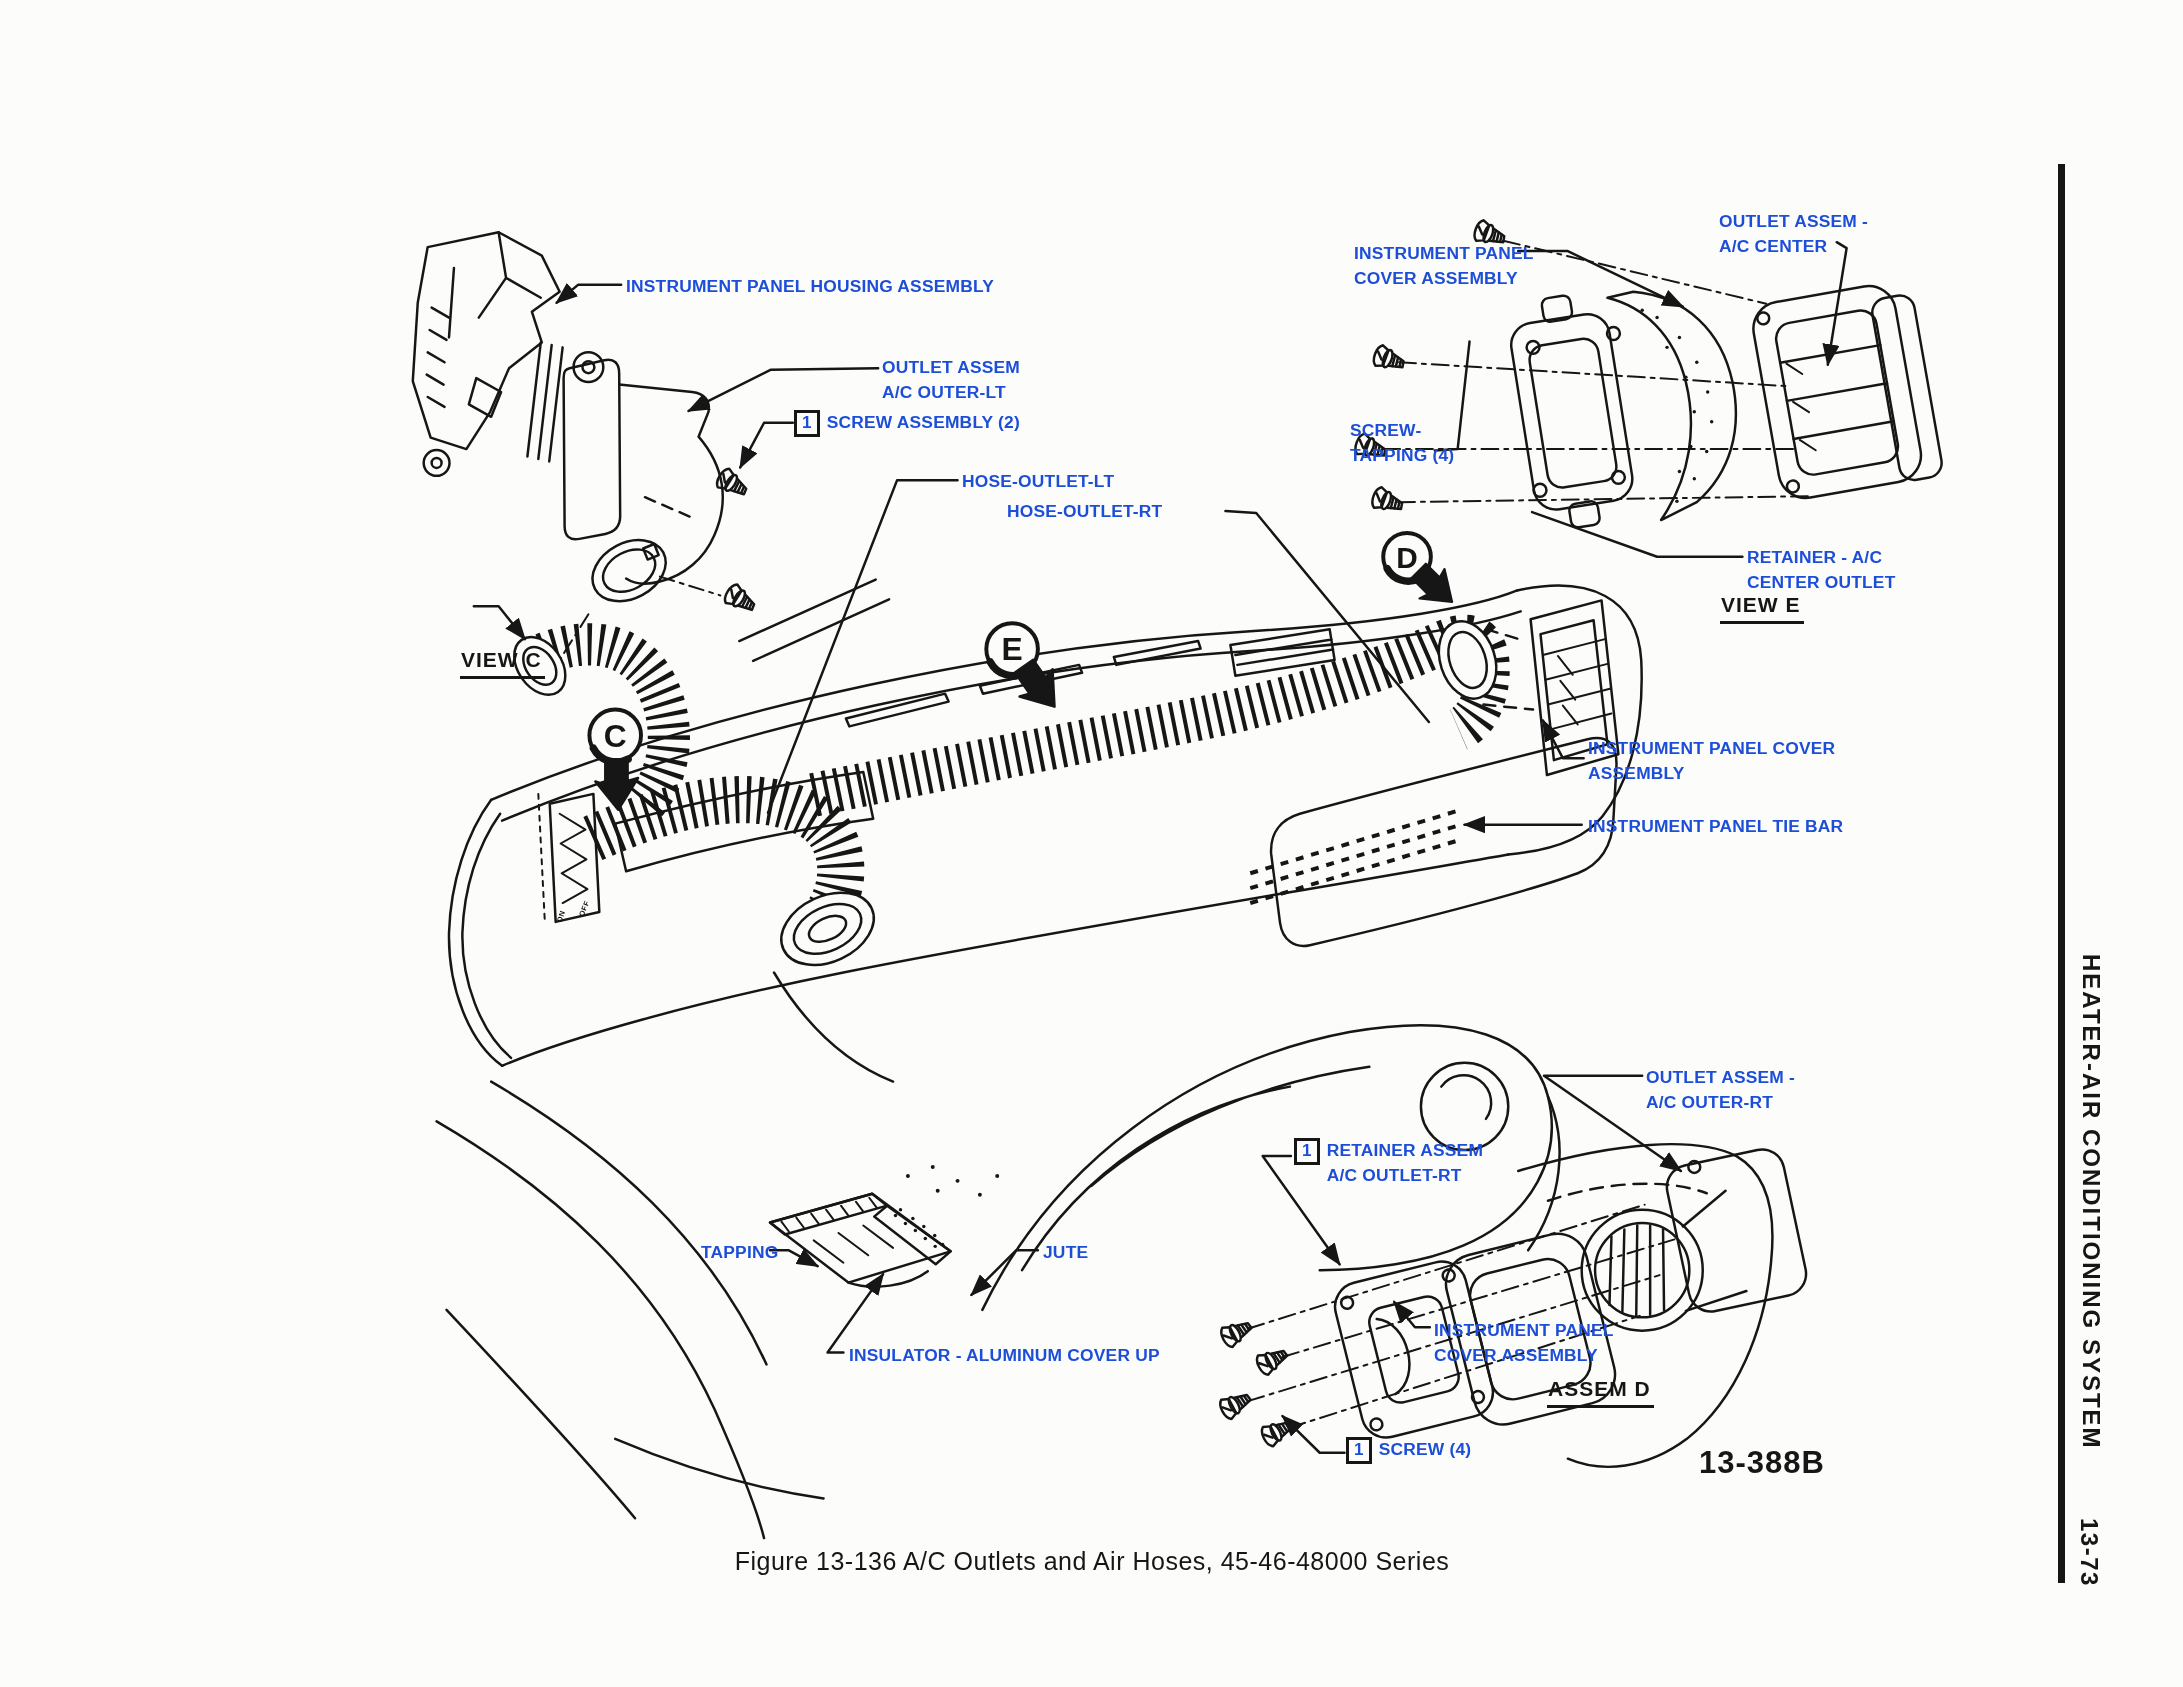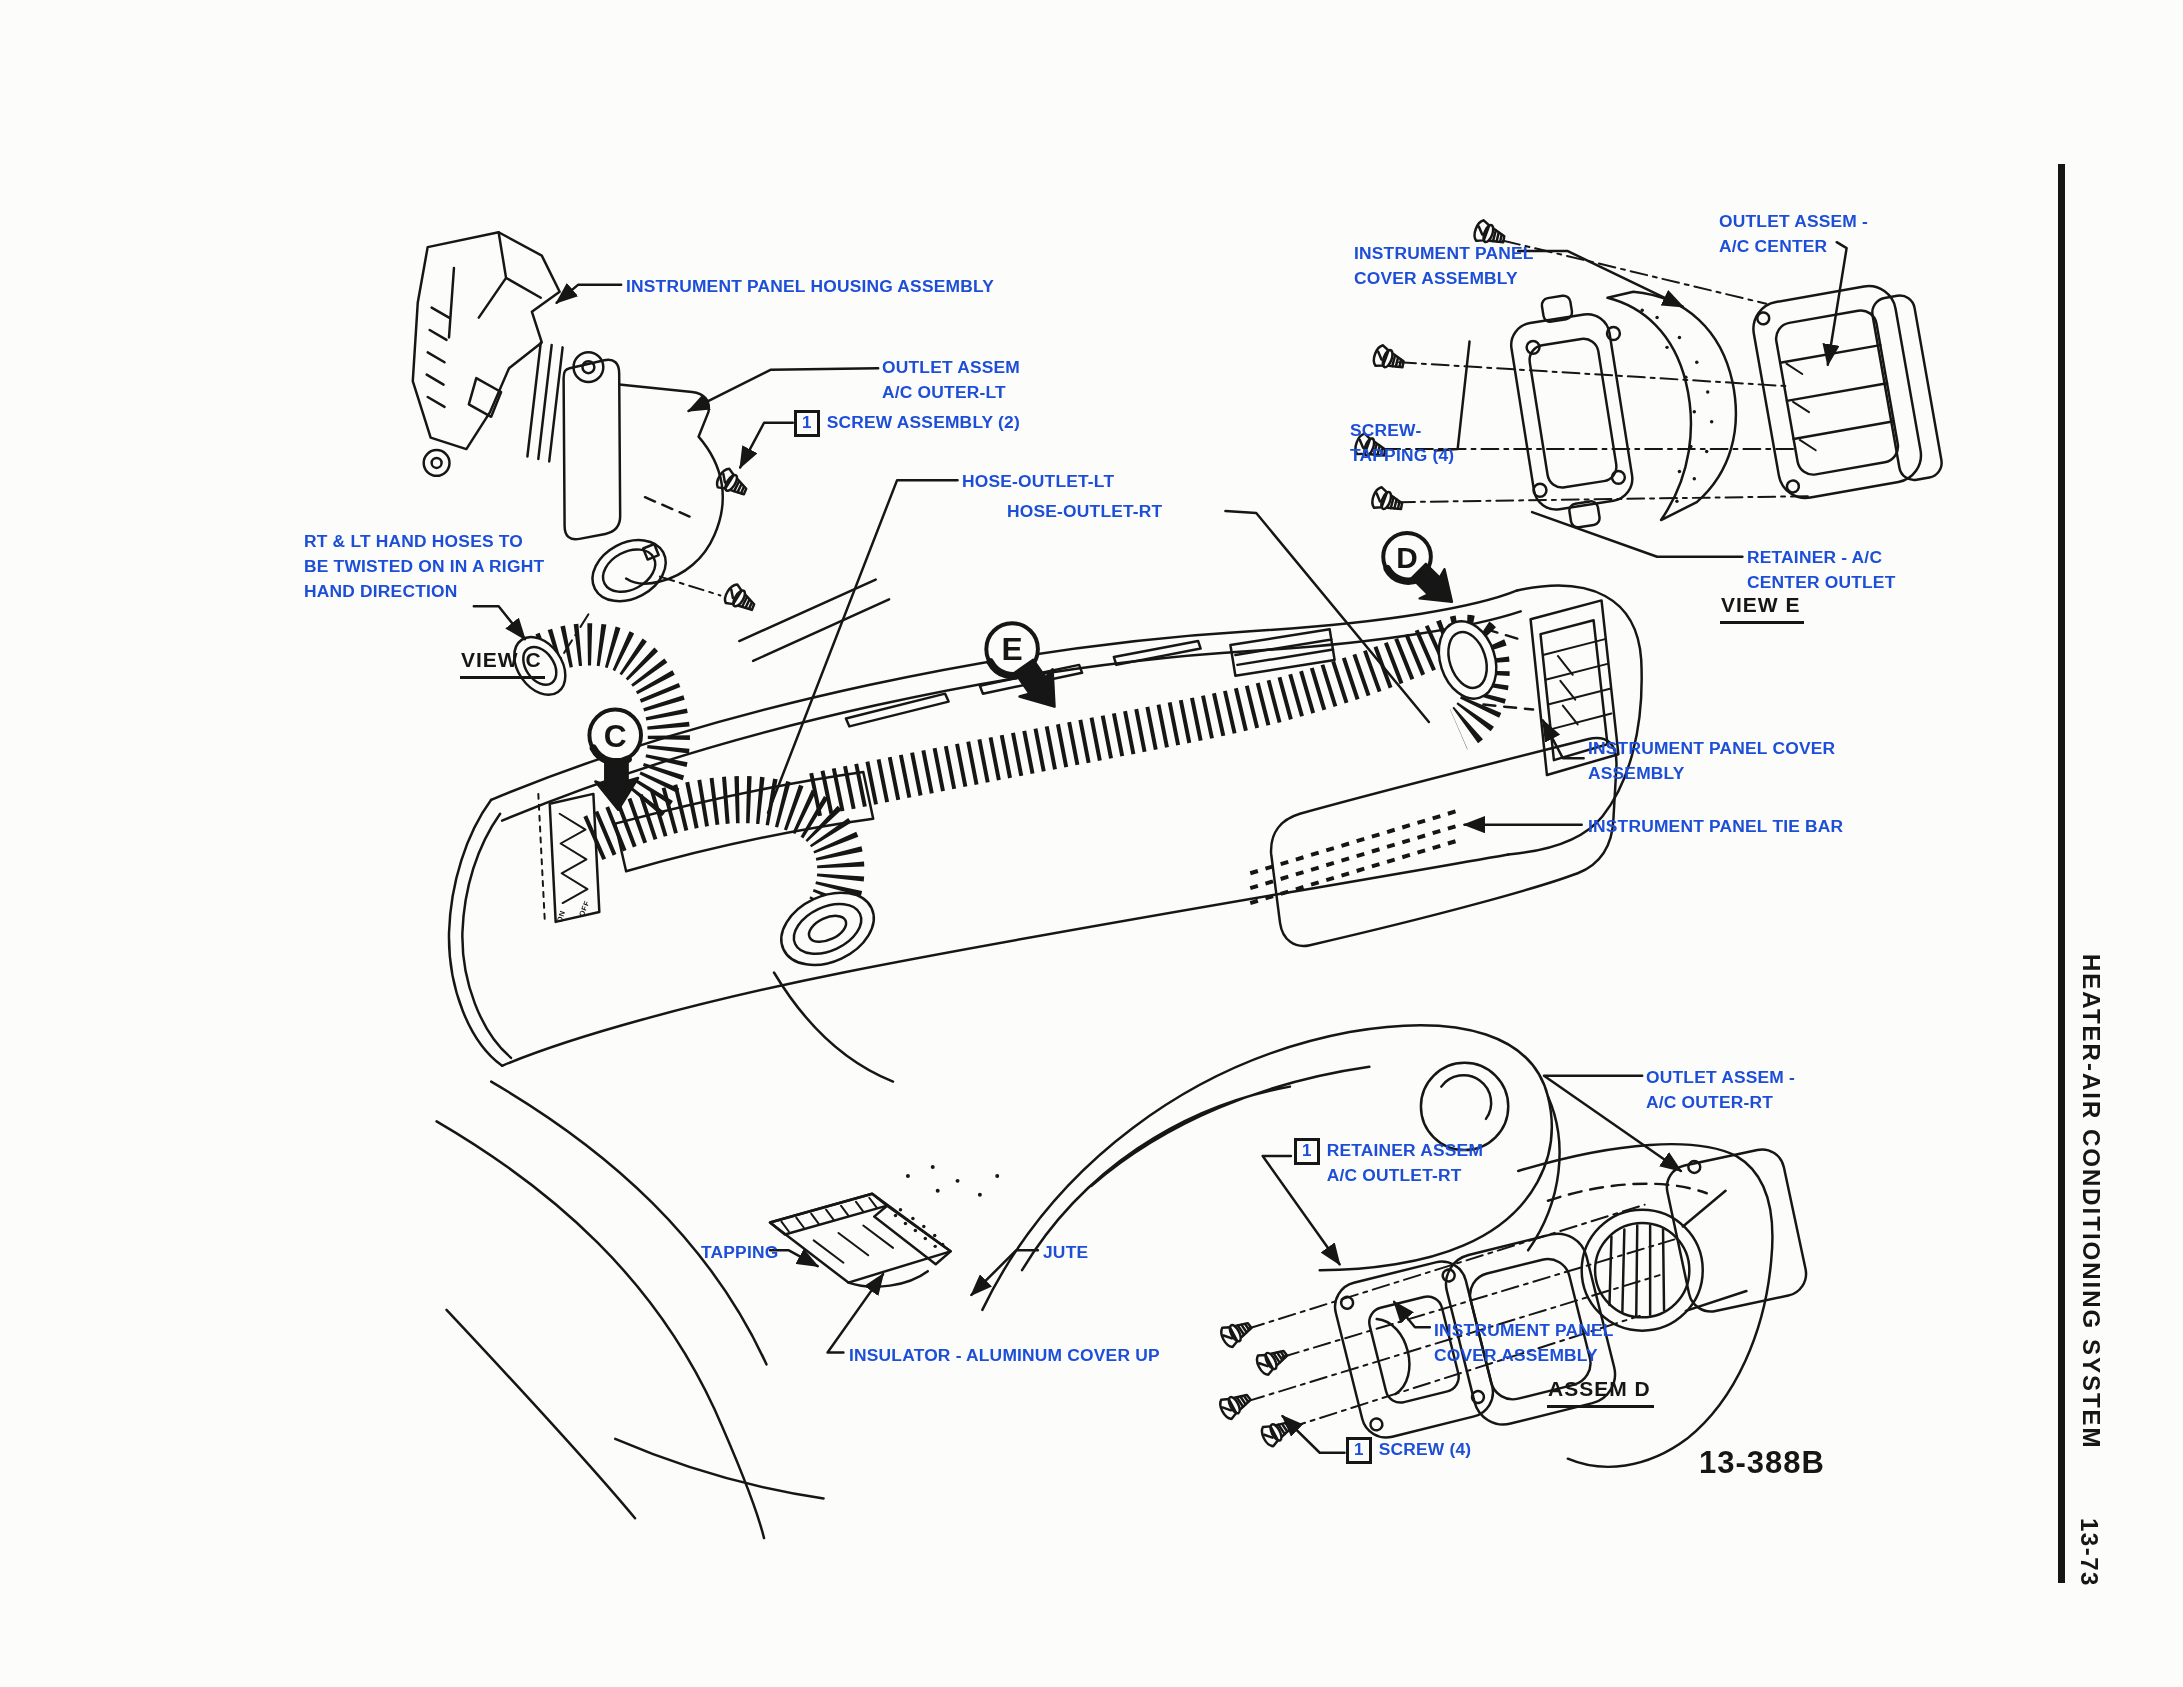--- a/index.html
+++ b/index.html
@@ -283,23 +283,20 @@
 
   <div class="callout" style="left:626px;top:274px;">INSTRUMENT PANEL HOUSING ASSEMBLY</div>
   <div class="callout" style="left:882px;top:355px;">OUTLET ASSEM
 A/C OUTER-LT</div>
 
   <div class="callout ref-row" style="left:794px;top:410px;">
     <span class="refbox">1</span>
     <span>SCREW ASSEMBLY (2)</span>
   </div>
 
-  <div class="callout" style="left:304px;top:529px;">RT &amp; LT HAND HOSES TO
-BE TWISTED ON IN A RIGHT
-HAND DIRECTION</div>
   <div class="viewlab" style="left:460px;top:648px;">VIEW C</div>
 
   <div class="callout" style="left:962px;top:469px;">HOSE-OUTLET-LT</div>
   <div class="callout" style="left:1007px;top:499px;">HOSE-OUTLET-RT</div>
 
   <div class="callout" style="left:1354px;top:241px;">INSTRUMENT PANEL
 COVER ASSEMBLY</div>
   <div class="callout" style="left:1719px;top:209px;">OUTLET ASSEM -
 A/C CENTER</div>
   <div class="callout" style="left:1314px;top:418px;margin-left:36px;">SCREW-
@@ -331,19 +328,20 @@
   </div>
 
   <div class="callout" style="left:701px;top:1240px;">TAPPING</div>
   <div class="callout" style="left:1043px;top:1240px;">JUTE</div>
   <div class="callout" style="left:849px;top:1343px;">INSULATOR - ALUMINUM COVER UP</div>
 
   <div class="decal" style="left:555px;top:912px;transform:rotate(-72deg);">ON</div>
   <div class="decal" style="left:576px;top:904px;transform:rotate(-68deg);">OFF</div>
 
   <div class="figcode" style="left:1699px;top:1445px;">13-388B</div>
+  <div class="caption">Figure 13-136 A/C Outlets and Air Hoses, 45-46-48000 Series</div>
 
   <div class="sidebar-rule"></div>
   <div class="sidebar-title">HEATER-AIR CONDITIONING SYSTEM</div>
   <div class="page-num">13-73</div>
 
 </div>
 
 
 </body></html>

